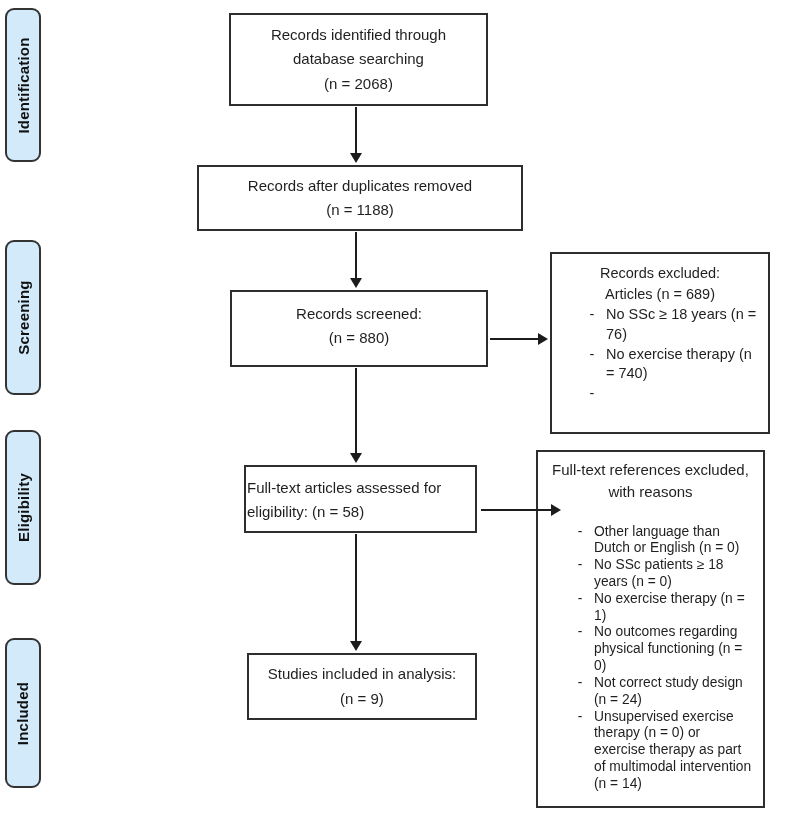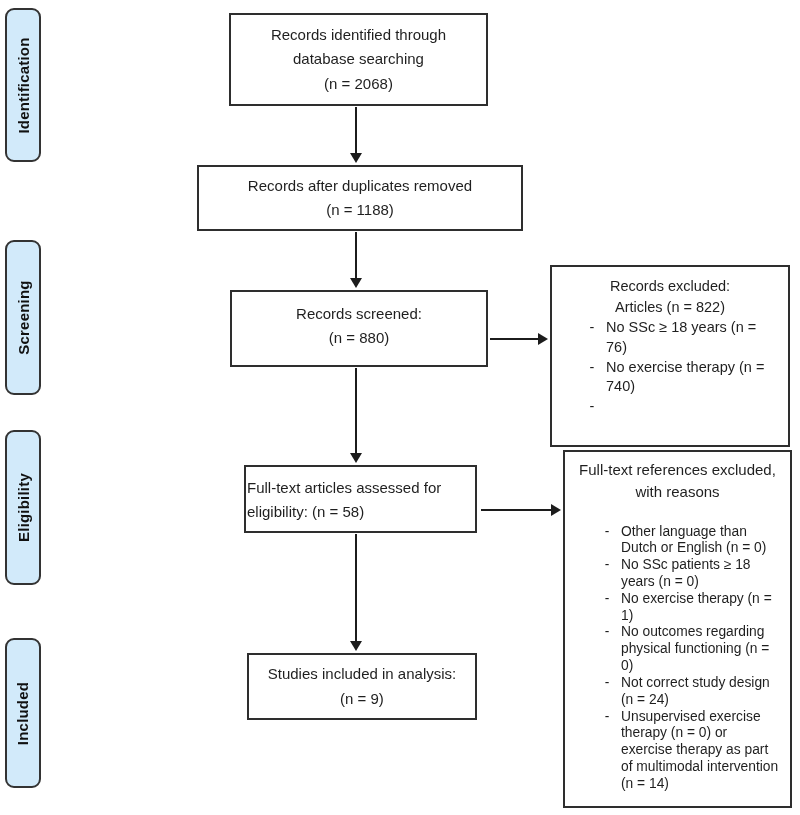--- a/index.html
+++ b/index.html
@@ -57,22 +57,22 @@
   #box-screened    { left: 230px; top: 290px; width: 258px; height: 77px; align-items: flex-start; padding-top: 10px; }
   #box-fulltext    { left: 244px; top: 465px; width: 233px; height: 68px; text-align: left; justify-content: flex-start; align-items: flex-start; padding: 9px 10px 0 1px; }
   #box-included    { left: 247px; top: 653px; width: 230px; height: 67px; }
 
   
   .ebox {
     position: absolute;
     background: #ffffff;
     border: 2px solid #2e2e2e;
   }
-  #box-records-excluded { left: 550px; top: 265px; width: 240px; height: 182px; padding: 9px 10px 6px 10px; font-size: 14.5px; line-height: 1.36; }
-  #box-fulltext-excluded { left: 563px; top: 450px; width: 229px; height: 358px; padding: 7px 8px 6px 8px; }
+  #box-records-excluded { left: 550px; top: 252px; width: 220px; height: 182px; padding: 9px 10px 6px 10px; font-size: 14.5px; line-height: 1.36; }
+  #box-fulltext-excluded { left: 536px; top: 450px; width: 229px; height: 358px; padding: 7px 8px 6px 8px; }
 
   .ebox .ehead { text-align: center; }
   #box-records-excluded .ehead { font-size: 14.5px; line-height: 1.42; }
   #box-fulltext-excluded .ehead { font-size: 15px; line-height: 1.45; margin-bottom: 21px; }
 
   .elist { margin-top: 1px; }
   .eitem { display: flex; align-items: flex-start; }
   .eitem .marker { flex: 0 0 28px; text-align: center; }
   .eitem .itxt { flex: 1 1 auto; }
   #box-records-excluded .eitem { padding-left: 16px; }
@@ -145,21 +145,21 @@
 eligibility: (n = 58)</span>
   </div>
   <div class="fbox" id="box-included">
     <span>Studies included in analysis:
 (n = 9)</span>
   </div>
 
   <div class="ebox" id="box-records-excluded">
     <div class="ehead">
       <div>Records excluded:</div>
-      <div>Articles (n = 822)</div>
+      <div>Articles (n = 689)</div>
     </div>
     <div class="elist">
       <div class="eitem">
         <span class="marker">-</span>
         <span class="itxt">No SSc ≥ 18 years (n = 76)</span>
       </div>
       <div class="eitem">
         <span class="marker">-</span>
         <span class="itxt">No exercise therapy (n = 740)</span>
       </div>

